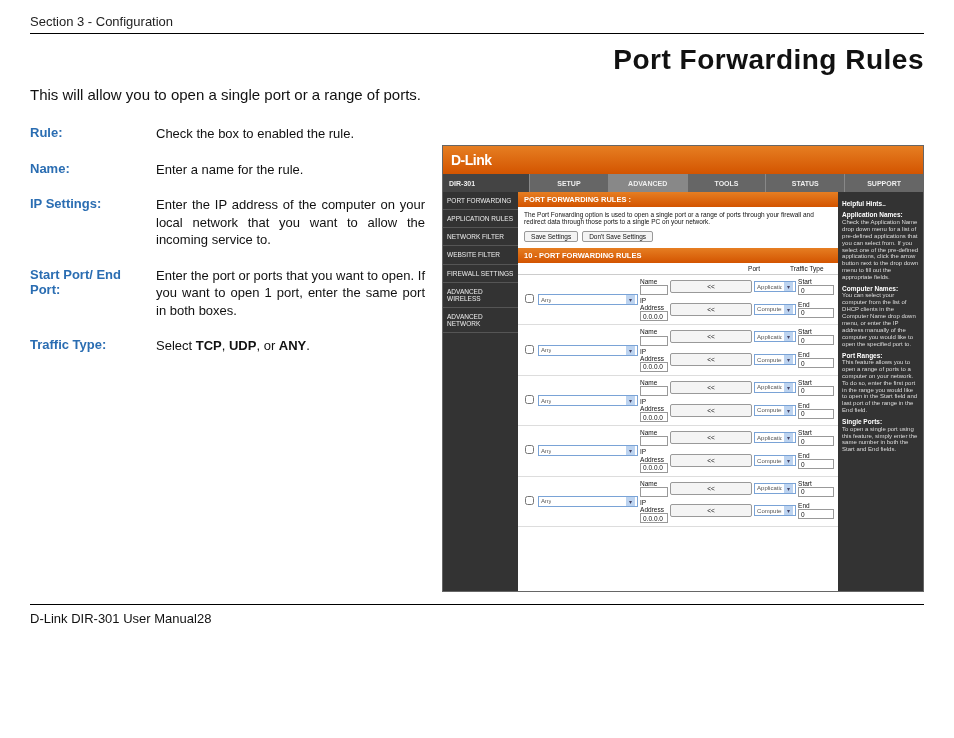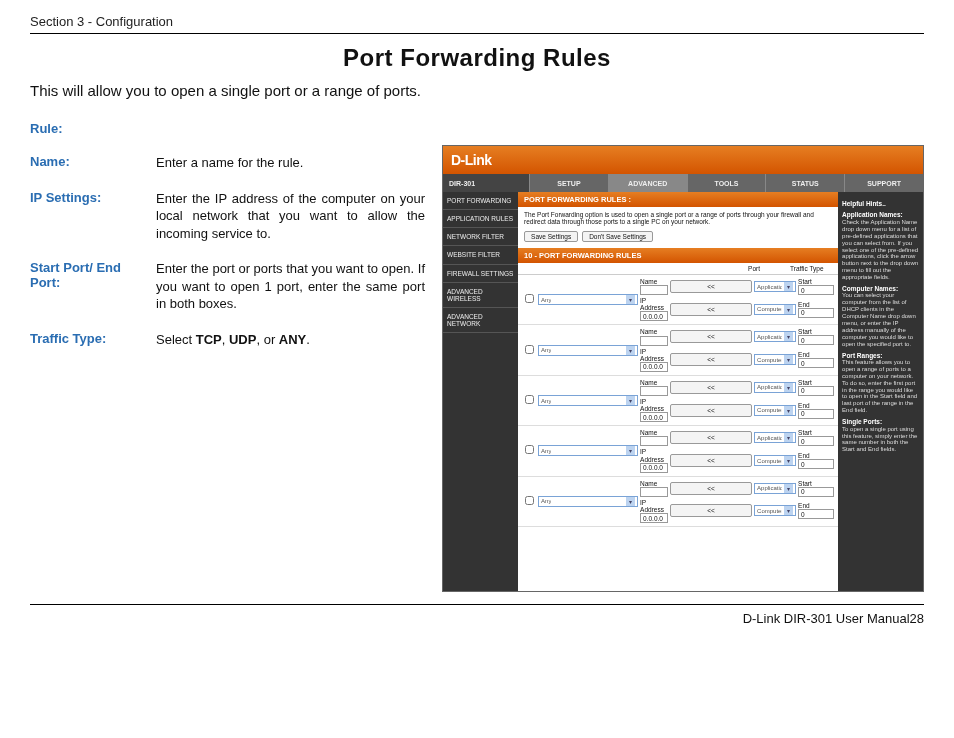--- a/index.html
+++ b/index.html
@@ -21,24 +21,24 @@
     padding: 14px 30px 20px 30px;
   }
   .section-header {
     font-size: 13px;
     color: #222;
     border-bottom: 1.5px solid #000;
     padding-bottom: 4px;
     margin-bottom: 8px;
   }
   h1 {
-    text-align: center;
+    text-align: right;
     font-family: "Arial Narrow", Arial, sans-serif;
     font-weight: bold;
-    font-size: 24px;
+    font-size: 28px;
     letter-spacing: 0.5px;
     margin: 10px 0 8px 0;
     font-stretch: condensed;
   }
   .intro {
     font-size: 15px;
     margin: 10px 0 10px 0;
   }
   .row {
     display: flex;
@@ -251,35 +251,36 @@
   .rule .plabel { font-size: 6.5px; }
   .footer {
     position: absolute;
     bottom: 20px;
     left: 30px;
     right: 30px;
     border-top: 1.5px solid #000;
     padding-top: 6px;
     font-size: 13px;
     display: flex;
-    justify-content: flex-end;
+    justify-content: flex-start;
   }
 </style>
 </head>
 <body>
 
 <div class="page">
   <div class="section-header">Section 3 - Configuration</div>
   <h1>Port Forwarding Rules</h1>
   <div class="intro">This will allow you to open a single port or a range of ports.</div>
 
   <div class="row">
     <div class="defs">
       <div class="defrow">
         <div class="term">Rule:</div>
+        <div class="desc">Check the box to enabled the rule.</div>
       </div>
       <div class="defrow">
         <div class="term">Name:</div>
         <div class="desc">Enter a name for the rule.</div>
       </div>
       <div class="defrow">
         <div class="term">IP Settings:</div>
         <div class="desc">Enter the IP address of the computer on your local network that you want to allow the incoming service to.</div>
       </div>
       <div class="defrow">

